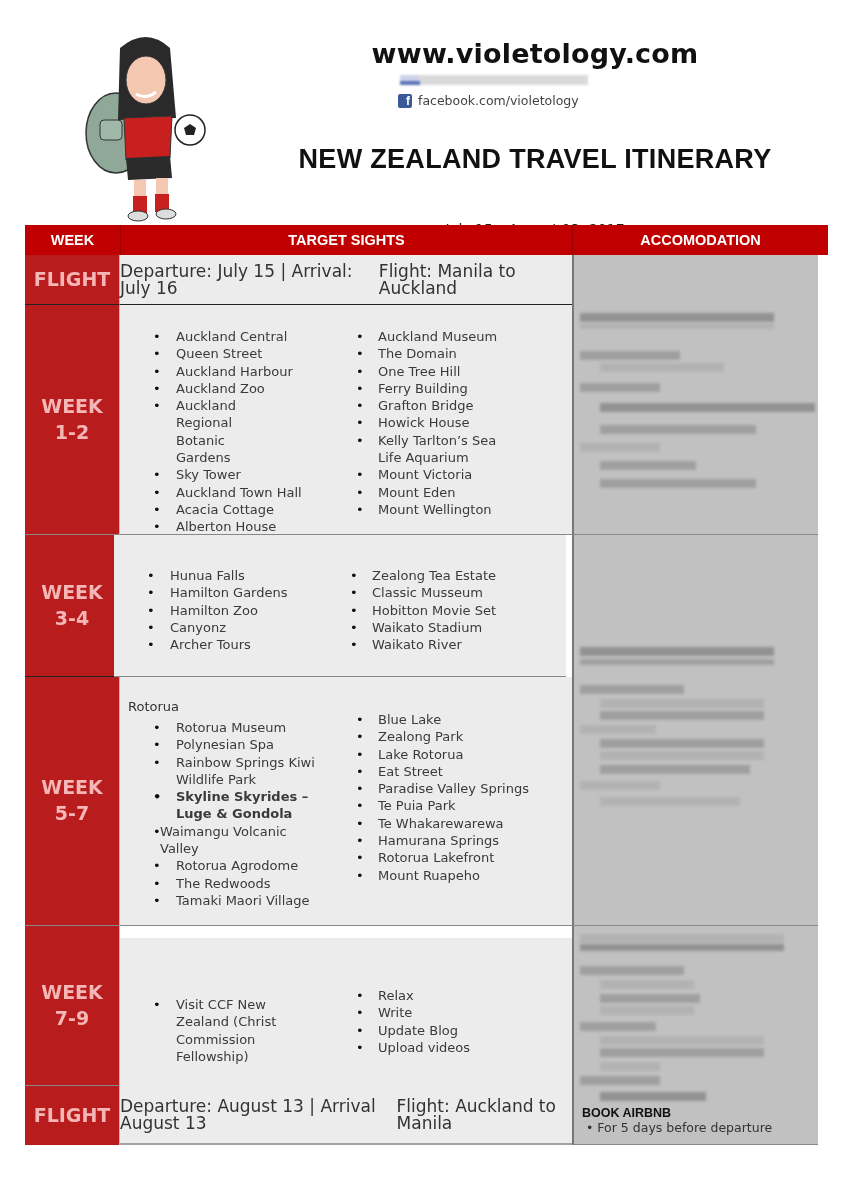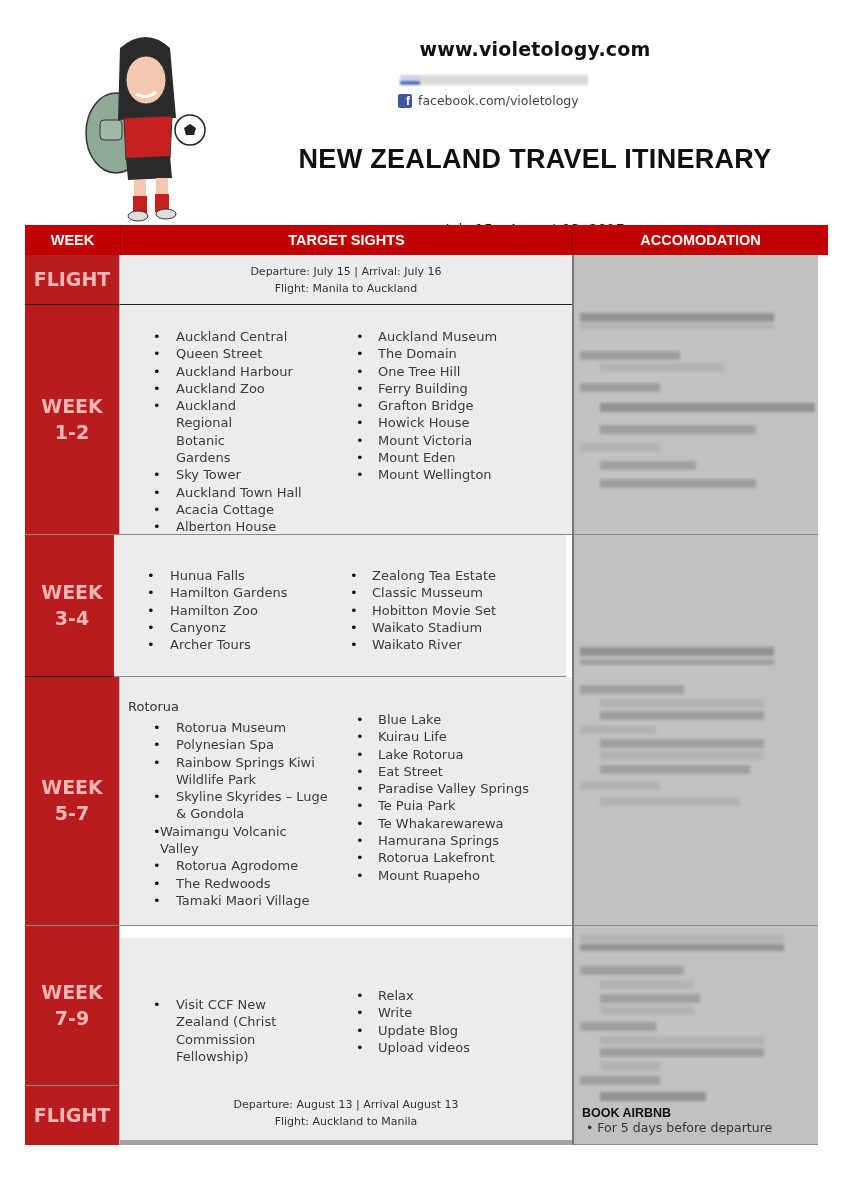--- a/index.html
+++ b/index.html
@@ -2,21 +2,21 @@
 <html><head>
 <meta charset="utf-8">
 <style>
   html, body { margin: 0; padding: 0; background: #ffffff; }
   body { width: 845px; height: 1179px; position: relative; overflow: hidden;
          font-family: "DejaVu Sans", sans-serif; color: #333; }
 
   
   .avatar { position: absolute; left: 78px; top: 28px; width: 130px; height: 195px; }
   .site { position: absolute; left: 280px; top: 38px; width: 510px; text-align: center;
-          font-family: "DejaVu Sans", sans-serif; font-weight: bold; font-size: 19px; color: #111; letter-spacing: 0.2px; }
+          font-family: "DejaVu Sans", sans-serif; font-weight: bold; font-size: 27px; color: #111; letter-spacing: 0.2px; }
   .blurline { position: absolute; left: 400px; top: 75px; width: 188px; height: 10px;
               background: linear-gradient(90deg,#c8cde8 0 10%,#d7d7d7 10% 100%); filter: blur(1.2px); opacity: .9; }
   .blurline:before { content:""; position:absolute; left:0; top:6px; width:20px; height:4px; background:#4a64b4; }
   .fb { position: absolute; left: 398px; top: 93px; display: flex; align-items: center; gap: 6px;
         font-size: 12.5px; color: #444; }
   .fb-icon { width: 14px; height: 14px; background: #3b5998; border-radius: 2px; color: #fff;
              font-weight: bold; font-size: 12px; line-height: 15px; text-align: right; padding-right: 2px; box-sizing: border-box;
              font-family: "Liberation Sans", sans-serif; }
   .title { position: absolute; left: 280px; top: 144px; width: 510px; text-align: center;
            font-family: "Liberation Sans", sans-serif; font-weight: bold; font-size: 27px; color: #111; letter-spacing: 0.3px; }
@@ -25,22 +25,22 @@
   
   .tbl { position: absolute; left: 25px; top: 225px; width: 793px; }
   .cell { position: absolute; box-sizing: border-box; }
   .th { background: #c00000; color: #fff; font-weight: bold; font-size: 14.5px;
         display: flex; align-items: center; justify-content: center; font-family: "Liberation Sans", sans-serif; }
   .wk { background: #b91c1c; color: #f4b6b6; font-weight: bold; font-size: 19px; text-align: center;
         display: flex; align-items: center; justify-content: center; line-height: 1.35;
         font-family: "DejaVu Sans", sans-serif; border-right: 1px solid #bbb; }
   .sg { background: #ececec; font-size: 13px; color: #333; border-bottom: 1px solid #888; }
   .ac { background: #c1c1c1; border-left: 2px solid #777; border-bottom: 1px solid #888; }
-  .flightinfo { display: flex; flex-direction: column; justify-content: center; align-items: center;
-                height: 100%; font-size: 11px; line-height: 17px; color: #333; }
+  .flightinfo { display: flex; flex-direction: row; justify-content: space-between; align-items: center;
+                height: 100%; font-size: 17px; line-height: 17px; color: #333; }
   .cols { display: flex; height: 100%; align-items: center; }
   .col { position: relative; }
   ul.b { list-style: none; margin: 4px; padding: 0; }
   ul.b li { position: relative; padding-left: 52px; font-size: 13px; line-height: 17.3px; color: #3a3a3a; }
   ul.b li:before { content: "•"; position: absolute; left: 29px; top: 0; color: #111; }
   ul.b2 li { padding-left: 30px; }
   ul.b2 li:before { left: 8px; }
   .pre { font-size: 13px; color: #333; padding-left: 8px; line-height: 17px; }
 
   
@@ -119,20 +119,21 @@
         </ul>
       </div>
       <div class="col" style="width:228px;">
         <ul class="b b2">
           <li>Auckland Museum</li>
           <li>The Domain</li>
           <li>One Tree Hill</li>
           <li>Ferry Building</li>
           <li>Grafton Bridge</li>
           <li>Howick House</li>
+          <li style="padding-right:50px;">Kelly Tarlton’s Sea Life Aquarium</li>
           <li>Mount Victoria</li>
           <li>Mount Eden</li>
           <li>Mount Wellington</li>
         </ul>
       </div>
     </div>
   </div>
 
   <div class="cell wk" style="left:0;top:310px;width:95px;height:142px;border-bottom:1px solid #222;">
     <div><span>WEEK</span><br><span>3-4</span></div>
@@ -164,31 +165,31 @@
     <div><span>WEEK</span><br><span>5-7</span></div>
   </div>
   <div class="cell sg" style="left:95px;top:452px;width:452px;height:249px;">
     <div class="cols" style="align-items:flex-start;padding-top:21px;box-sizing:border-box;">
       <div class="col" style="width:224px;">
         <div class="pre">Rotorua</div>
         <ul class="b">
           <li>Rotorua Museum</li>
           <li>Polynesian Spa</li>
           <li style="padding-right:8px;">Rainbow Springs Kiwi Wildlife Park</li>
-          <li style="padding-right:8px;">Skyline Skyrides – Luge &amp; Gondola</li>
+          <li style="padding-right:8px;font-weight:bold;">Skyline Skyrides – Luge &amp; Gondola</li>
           <li style="padding-right:40px;padding-left:36px;">Waimangu Volcanic Valley</li>
           <li>Rotorua Agrodome</li>
           <li>The Redwoods</li>
           <li>Tamaki Maori Village</li>
         </ul>
       </div>
       <div class="col" style="width:228px;padding-top:9px;">
         <ul class="b b2">
           <li>Blue Lake</li>
-          <li>Kuirau Life</li>
+          <li>Zealong Park</li>
           <li>Lake Rotorua</li>
           <li>Eat Street</li>
           <li>Paradise Valley Springs</li>
           <li>Te Puia Park</li>
           <li>Te Whakarewarewa</li>
           <li>Hamurana Springs</li>
           <li>Rotorua Lakefront</li>
           <li>Mount Ruapeho</li>
         </ul>
       </div>
@@ -212,21 +213,21 @@
           <li>Update Blog</li>
           <li>Upload videos</li>
         </ul>
       </div>
     </div>
   </div>
 
   <div class="cell wk" style="left:0;top:861px;width:95px;height:59px;">
     <span>FLIGHT</span>
   </div>
-  <div class="cell sg" style="left:95px;top:861px;width:452px;height:59px;border-bottom:5px solid #a3a3a3;">
+  <div class="cell sg" style="left:95px;top:861px;width:452px;height:59px;border-bottom:2px solid #a3a3a3;">
     <div class="flightinfo">
       <span>Departure: August 13 | Arrival August 13</span>
       <span>Flight: Auckland to Manila</span>
     </div>
   </div>
 
   <div class="cell ac" style="left:547px;top:30px;width:246px;height:280px;">
     <div class="bar d" style="left:6px;top:58px;width:194px;"></div>
     <div class="bar l" style="left:6px;top:68px;width:194px;height:6px;"></div>
     <div class="bar" style="left:6px;top:96px;width:100px;"></div>

